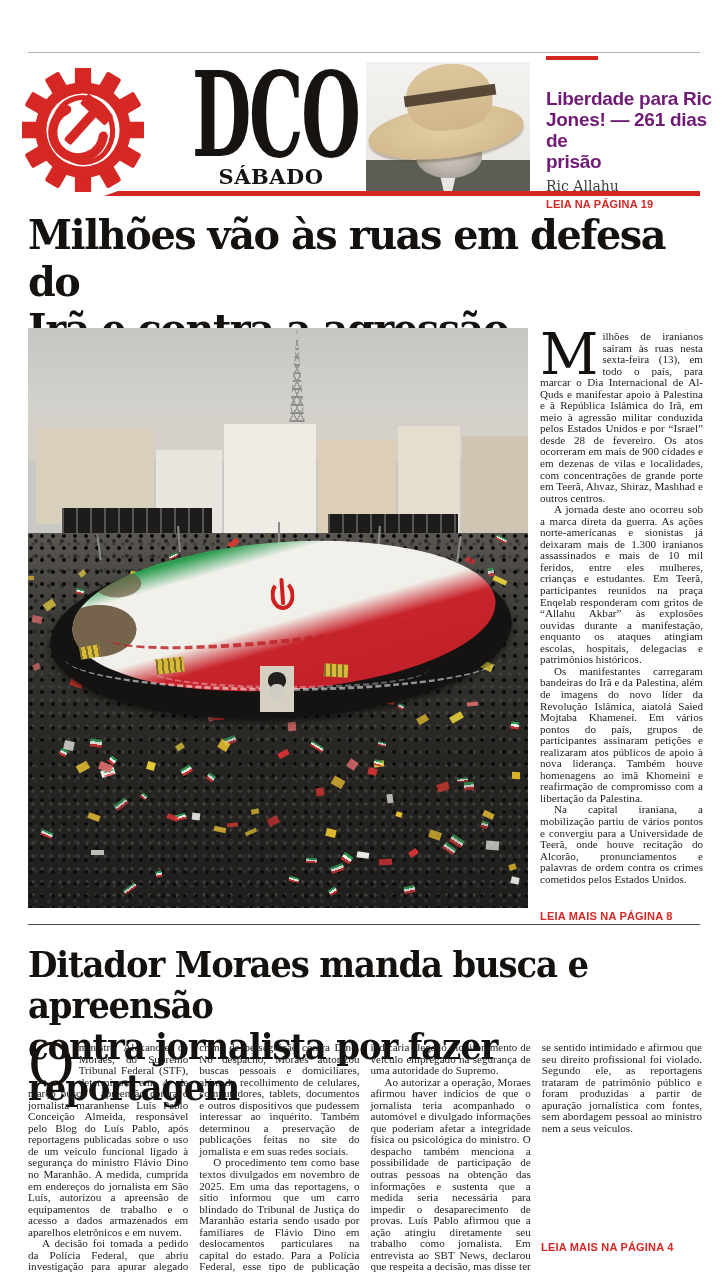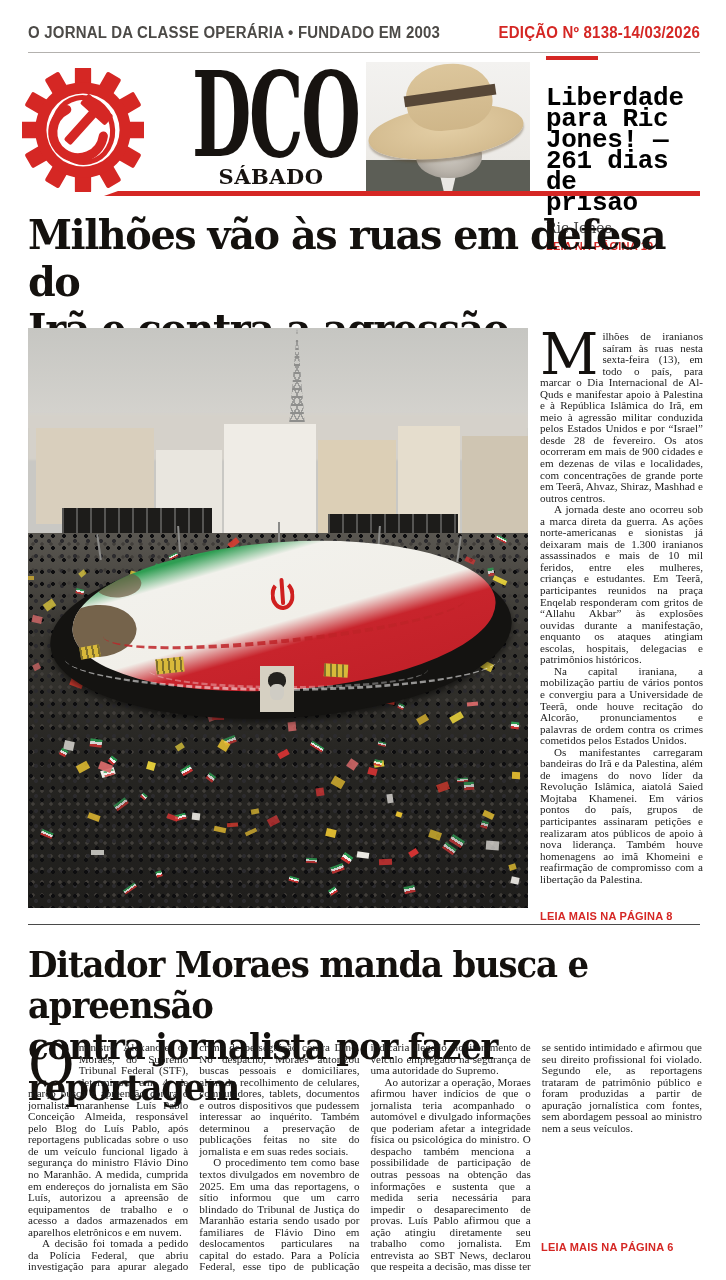--- a/index.html
+++ b/index.html
@@ -37,22 +37,22 @@
   .ric .mouthshadow{position:absolute;left:72px;bottom:38px;width:22px;height:8px;background:#6e6a63;border-radius:50%;opacity:.7;}
   .ric .face{position:absolute;left:56px;bottom:54px;width:54px;height:26px;background:#c29a7c;border-radius:40%;}
   .ric .brim{position:absolute;left:2px;top:44px;width:156px;height:52px;background:
        radial-gradient(ellipse at 50% 40%,#e4cfa6 0%,#d4bc90 70%,#bda578 100%);
        border-radius:50%;transform:rotate(-7deg);box-shadow:0 3px 2px rgba(90,70,40,.35);}
   .ric .crown{position:absolute;left:40px;top:2px;width:86px;height:66px;background:
        linear-gradient(180deg,#dcc69c 0%,#cfb689 100%);border-radius:48% 48% 40% 40%;transform:rotate(-6deg);}
   .ric .band{position:absolute;left:38px;top:28px;width:92px;height:11px;background:#574737;transform:rotate(-8deg);}
 
   .promo{position:absolute;left:546px;top:88px;width:166px;}
-  .promo-title{font-family:Liberation Mono, monospace;font-weight:bold;font-size:26px;line-height:21px;
-               color:#000000;white-space:pre-line;letter-spacing:-.3px;}
+  .promo-title{font-family:Liberation Sans, sans-serif;font-weight:bold;font-size:19px;line-height:21px;
+               color:#701a75;white-space:pre-line;letter-spacing:-.3px;}
   .promo-byline{margin-top:6px;font-family:"DejaVu Serif",serif;font-size:14px;color:#3f3f3f;}
   .page-link{font-family:"Liberation Sans",sans-serif;font-weight:bold;font-size:11px;
              color:#d52724;letter-spacing:.2px;cursor:pointer;}
   .promo .page-link{margin-top:4px;}
 
   
   .headline1{position:absolute;left:28px;top:212px;width:692px;font-family:"DejaVu Serif",serif;
              font-weight:bold;font-size:41px;line-height:47px;color:#14110e;letter-spacing:-1.5px;
              white-space:pre-line;transform:scaleX(.97);transform-origin:left top;}
   .headline2{position:absolute;left:28px;top:944px;width:692px;font-family:"DejaVu Serif",serif;
@@ -118,24 +118,20 @@
   .post{position:absolute;width:2px;height:26px;background:#8b8b89;}
 
   
   .crowd-flags{position:absolute;left:0;top:205px;width:500px;height:375px;}
 </style>
 </head>
 <body>
 
 <div id="page">
 
-  <div class="topbar">
-    <span>O JORNAL DA CLASSE OPERÁRIA • FUNDADO EM 2003</span>
-    <span class="edition">EDIÇÃO Nº 8138-14/03/2026</span>
-  </div>
   <div class="rule-thin"></div>
   <div class="edition-bar"></div>
 
   <svg class="gear" width="122" height="124" viewBox="0 0 120 120">
     <g fill="#d52724">
       <g id="teeth">
         <rect x="52" y="-2" width="16" height="20" rx="2"></rect>
         <rect x="52" y="-2" width="16" height="20" rx="2" transform="rotate(30 60 60)"></rect>
         <rect x="52" y="-2" width="16" height="20" rx="2" transform="rotate(60 60 60)"></rect>
         <rect x="52" y="-2" width="16" height="20" rx="2" transform="rotate(90 60 60)"></rect>
@@ -172,21 +168,21 @@
     <span class="mouthshadow"></span>
     <span class="brim"></span>
     <span class="crown"></span>
     <span class="band"></span>
   </div>
 
   <div class="promo">
     <div class="promo-title">Liberdade para Ric
 Jones! — 261 dias de
 prisão</div>
-    <div class="promo-byline">Ric Jones</div>
+    <div class="promo-byline">Ric Allahu</div>
     <div class="page-link">LEIA NA PÁGINA 19</div>
   </div>
 
   <div class="red-line"></div>
 
   <div class="headline1">Milhões vão às ruas em defesa do
 Irã e contra a agressão imperialista</div>
 
   <div class="photo">
     <span class="sky"></span>
@@ -350,33 +346,33 @@
     <span class="portrait"></span>
     <span class="banner-y" style="left:128px;top:330px;width:28px;height:15px;transform:rotate(-6deg);"></span>
     <span class="banner-y" style="left:296px;top:336px;width:24px;height:13px;transform:rotate(4deg);"></span>
     <span class="banner-y" style="left:52px;top:318px;width:20px;height:12px;transform:rotate(-10deg);"></span>
   </div>
 
   <div class="lead-col art">
     <div class="coltext">
       <p class="first"><span class="dropcap">M</span><span>ilhões de iranianos saíram às ruas nesta sexta-feira (13), em todo o país, para marcar o Dia Internacional de Al-Quds e manifestar apoio à Palestina e à República Islâmica do Irã, em meio à agressão militar conduzida pelos Estados Unidos e por “Israel” desde 28 de fevereiro. Os atos ocorreram em mais de 900 cidades e em dezenas de vilas e localidades, com concentrações de grande porte em Teerã, Ahvaz, Shiraz, Mashhad e outros centros.</span></p>
       <p>A jornada deste ano ocorreu sob a marca direta da guerra. As ações norte-americanas e sionistas já deixaram mais de 1.300 iranianos assassinados e mais de 10 mil feridos, entre eles mulheres, crianças e estudantes. Em Teerã, participantes reunidos na praça Enqelab responderam com gritos de “Allahu Akbar” às explosões ouvidas durante a manifestação, enquanto os ataques atingiam escolas, hospitais, delegacias e patrimônios históricos.</p>
+      <p>Os manifestantes carregaram bandeiras do Irã e da Palestina, além de imagens do novo líder da Revolução Islâmica, aiatolá Saied Mojtaba Khamenei. Em vários pontos do país, grupos de participantes assinaram petições e realizaram atos públicos de apoio à nova liderança. Também houve homenagens ao imã Khomeini e reafirmação de compromisso com a libertação da Palestina.</p>
       <p>Na capital iraniana, a mobilização partiu de vários pontos e convergiu para a Universidade de Teerã, onde houve recitação do Alcorão, pronunciamentos e palavras de ordem contra os crimes cometidos pelos Estados Unidos.</p>
-      <p>Os manifestantes carregaram bandeiras do Irã e da Palestina, além de imagens do novo líder da Revolução Islâmica, aiatolá Saied Mojtaba Khamenei. Em vários pontos do país, grupos de participantes assinaram petições e realizaram atos públicos de apoio à nova liderança. Também houve homenagens ao imã Khomeini e reafirmação de compromisso com a libertação da Palestina.</p>
     </div>
     <div class="page-link">LEIA MAIS NA PÁGINA 8</div>
   </div>
 
   <div class="rule-section"></div>
 
   <div class="headline2">Ditador Moraes manda busca e apreensão
 contra jornalista por fazer reportagem</div>
 
   <div class="story2 art">
     <p class="first"><span class="dropcap">O</span><span>ministro Alexandre de Moraes, do Supremo Tribunal Federal (STF), determinou em 4 de março busca e apreensão contra o jornalista maranhense Luís Pablo Conceição Almeida, responsável pelo Blog do Luís Pablo, após reportagens publicadas sobre o uso de um veículo funcional ligado à segurança do ministro Flávio Dino no Maranhão. A medida, cumprida em endereços do jornalista em São Luís, autorizou a apreensão de equipamentos de trabalho e o acesso a dados armazenados em aparelhos eletrônicos e em nuvem.</span></p>
     <p>A decisão foi tomada a pedido da Polícia Federal, que abriu investigação para apurar alegado crime de perseguição contra Dino. No despacho, Moraes autorizou buscas pessoais e domiciliares, além do recolhimento de celulares, computadores, tablets, documentos e outros dispositivos que pudessem interessar ao inquérito. Também determinou a preservação de publicações feitas no site do jornalista e em suas redes sociais.</p>
     <p>O procedimento tem como base textos divulgados em novembro de 2025. Em uma das reportagens, o sítio informou que um carro blindado do Tribunal de Justiça do Maranhão estaria sendo usado por familiares de Flávio Dino em deslocamentos particulares na capital do estado. Para a Polícia Federal, esse tipo de publicação indicaria alegado monitoramento de veículo empregado na segurança de uma autoridade do Supremo.</p>
     <p>Ao autorizar a operação, Moraes afirmou haver indícios de que o jornalista teria acompanhado o automóvel e divulgado informações que poderiam afetar a integridade física ou psicológica do ministro. O despacho também menciona a possibilidade de participação de outras pessoas na obtenção das informações e sustenta que a medida seria necessária para impedir o desaparecimento de provas. Luís Pablo afirmou que a ação atingiu diretamente seu trabalho como jornalista. Em entrevista ao SBT News, declarou que respeita a decisão, mas disse ter se sentido intimidado e afirmou que seu direito profissional foi violado. Segundo ele, as reportagens trataram de patrimônio público e foram produzidas a partir de apuração jornalística com fontes, sem abordagem pessoal ao ministro nem a seus veículos.</p>
   </div>
 
-  <div class="page-link link2">LEIA MAIS NA PÁGINA 6</div>
+  <div class="page-link link2">LEIA MAIS NA PÁGINA 4</div>
 
 </div>
 
 </body></html>

